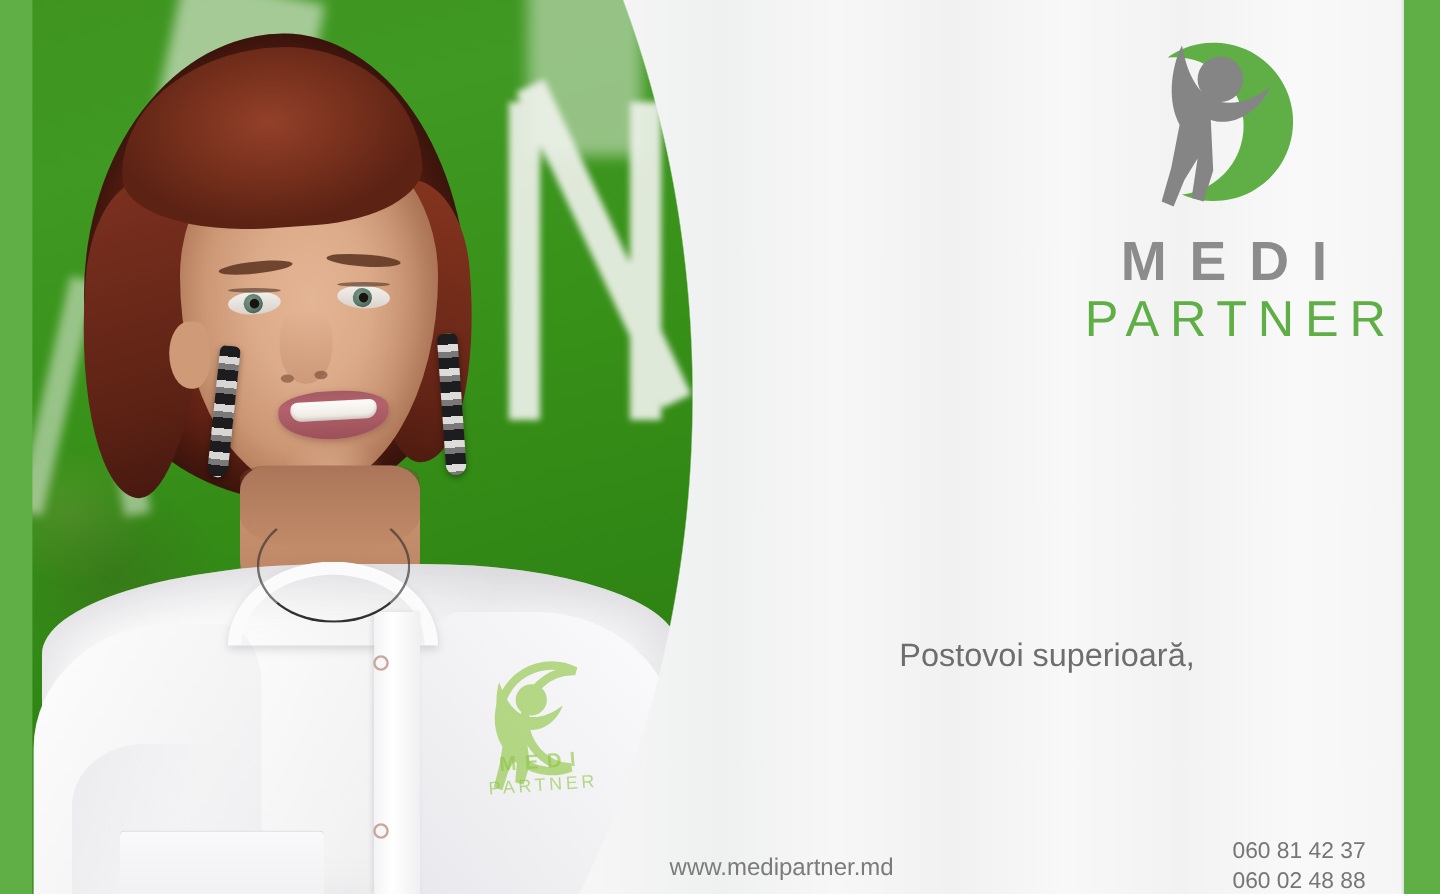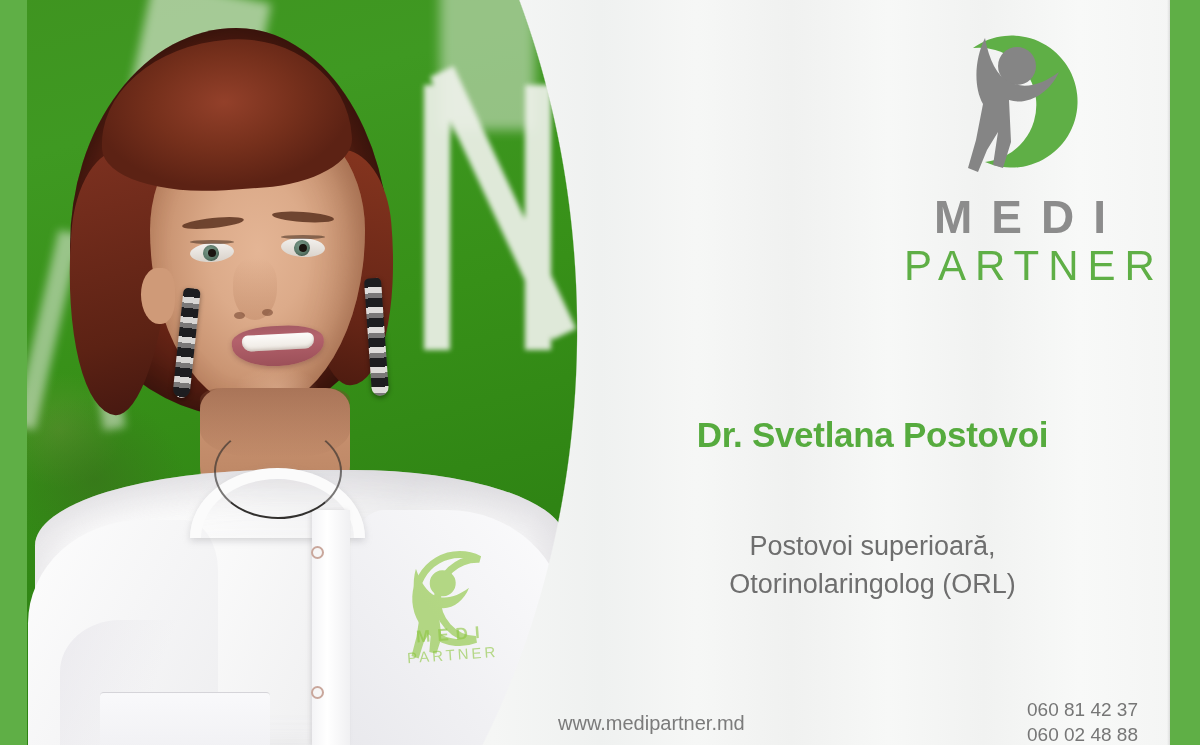--- a/index.html
+++ b/index.html
@@ -488,25 +488,23 @@
                  C124 72 102 84 84 78
                  L86 120 L78 146 L68 143 L73 110
                  L62 128 L53 150 L43 146 L51 118 L58 82
                  C48 64 50 36 60 16 Z" fill="#858585"></path>
       </svg>
     </div>
     <div class="logo-medi">MEDI</div>
     <div class="logo-partner">PARTNER</div>
   </div>
 
-  <div class="doc-name">Dr. Svetlana Postovoi</div>
 
   <div class="doc-spec">
     <div>Postovoi superioară,</div>
-    <div>Otorinolaringolog (ORL)</div>
   </div>
 
   <div class="website">www.medipartner.md</div>
   <div class="phones">
     <div>060 81 42 37</div>
     <div>060 02 48 88</div>
   </div>
 
   <div class="frame-right-shadow"></div>
   <div class="frame-left"></div>

